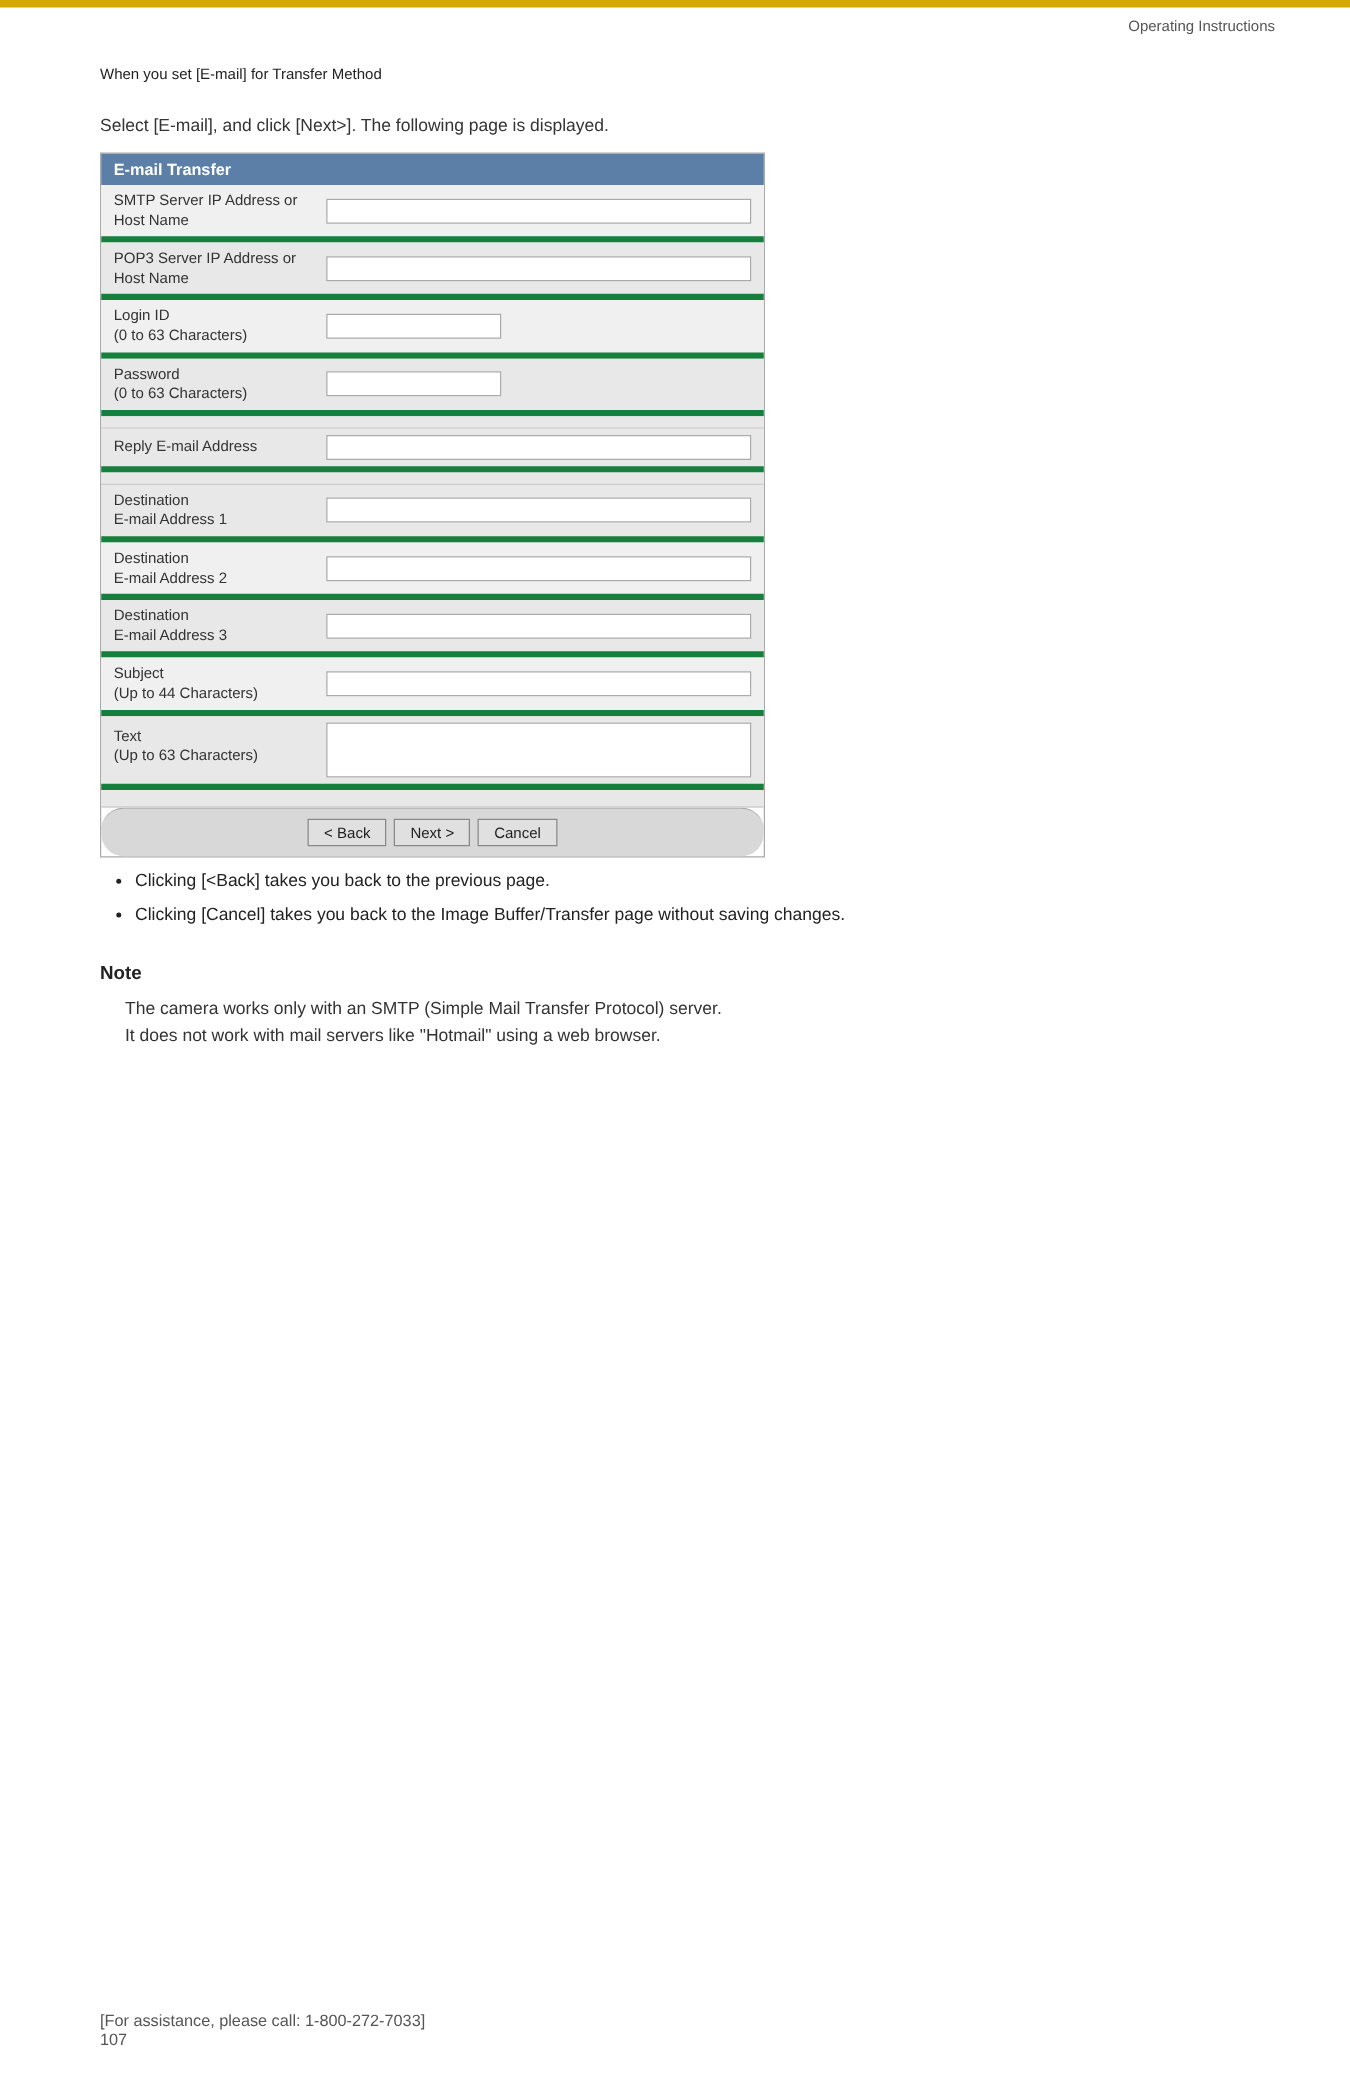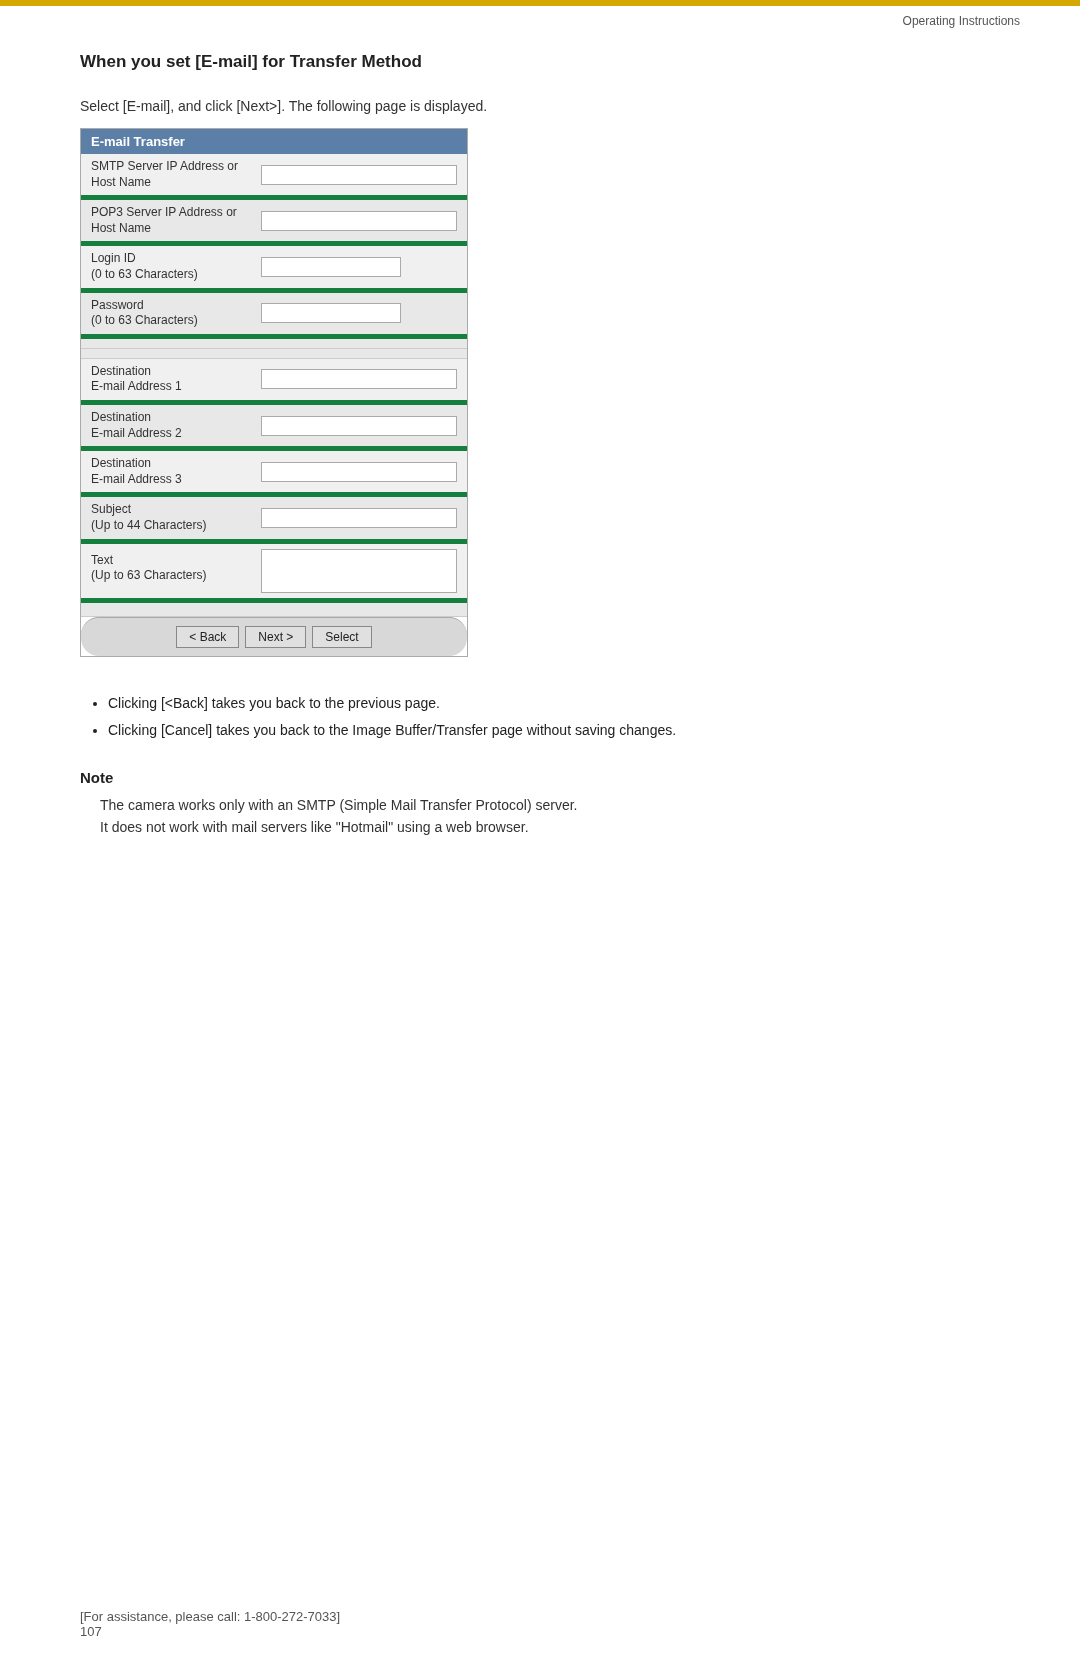--- a/index.html
+++ b/index.html
@@ -25,37 +25,37 @@
       padding: 8px 60px 4px 0;
       font-size: 12px;
       color: #555;
     }
 
     .content {
       padding: 20px 80px 40px 80px;
     }
 
     .section-title {
-      font-size: 17px;
-      font-weight: bold;
+      font-size: 12px;
+      font-weight: normal;
       margin-bottom: 8px;
     }
 
     .intro-text {
       font-size: 14px;
       margin-bottom: 14px;
       color: #333;
       margin-top: 26px;
     }
 
     
     .form-panel {
       border: 1px solid #aaa;
-      width: 388px;
-      margin-bottom: 36px;
+      width: 532px;
+      margin-bottom: 8px;
     }
 
     .form-panel-header {
       background: #5b7fa6;
       color: #fff;
       font-weight: bold;
       font-size: 13px;
       padding: 5px 10px;
     }
 
@@ -203,20 +203,24 @@
         <input class="form-input" type="text" value="" style="max-width: 140px;">
       </div>
 
       <div class="form-row">
         <div class="form-label">Password<br>(0 to 63 Characters)</div>
         <input class="form-input" type="text" value="" style="max-width: 140px;">
       </div>
 
       <div class="form-row-spacer"></div>
 
+      <div class="form-row">
+        <div class="form-label">Reply E-mail Address</div>
+        <input class="form-input" type="text" value="" style="">
+      </div>
 
       <div class="form-row-spacer"></div>
 
       <div class="form-row">
         <div class="form-label">Destination<br>E-mail Address 1</div>
         <input class="form-input" type="text" value="" style="">
       </div>
 
       <div class="form-row">
         <div class="form-label">Destination<br>E-mail Address 2</div>
@@ -238,21 +242,21 @@
         <textarea class="form-textarea" style=""></textarea>
       </div>
 
       <div class="form-row-spacer" style="height:14px;"></div>
 
     </div>
 
     <div class="form-footer">
       <button class="form-btn">&lt; Back</button>
       <button class="form-btn">Next &gt;</button>
-      <button class="form-btn">Select</button>
+      <button class="form-btn">Cancel</button>
     </div>
   </div>
 
   <ul class="bullet-list">
     <li>Clicking [&lt;Back] takes you back to the previous page.</li>
     <li>Clicking [Cancel] takes you back to the Image Buffer/Transfer page without saving changes.</li>
   </ul>
 
   <div class="note-title">Note</div>
   <div class="note-text">

